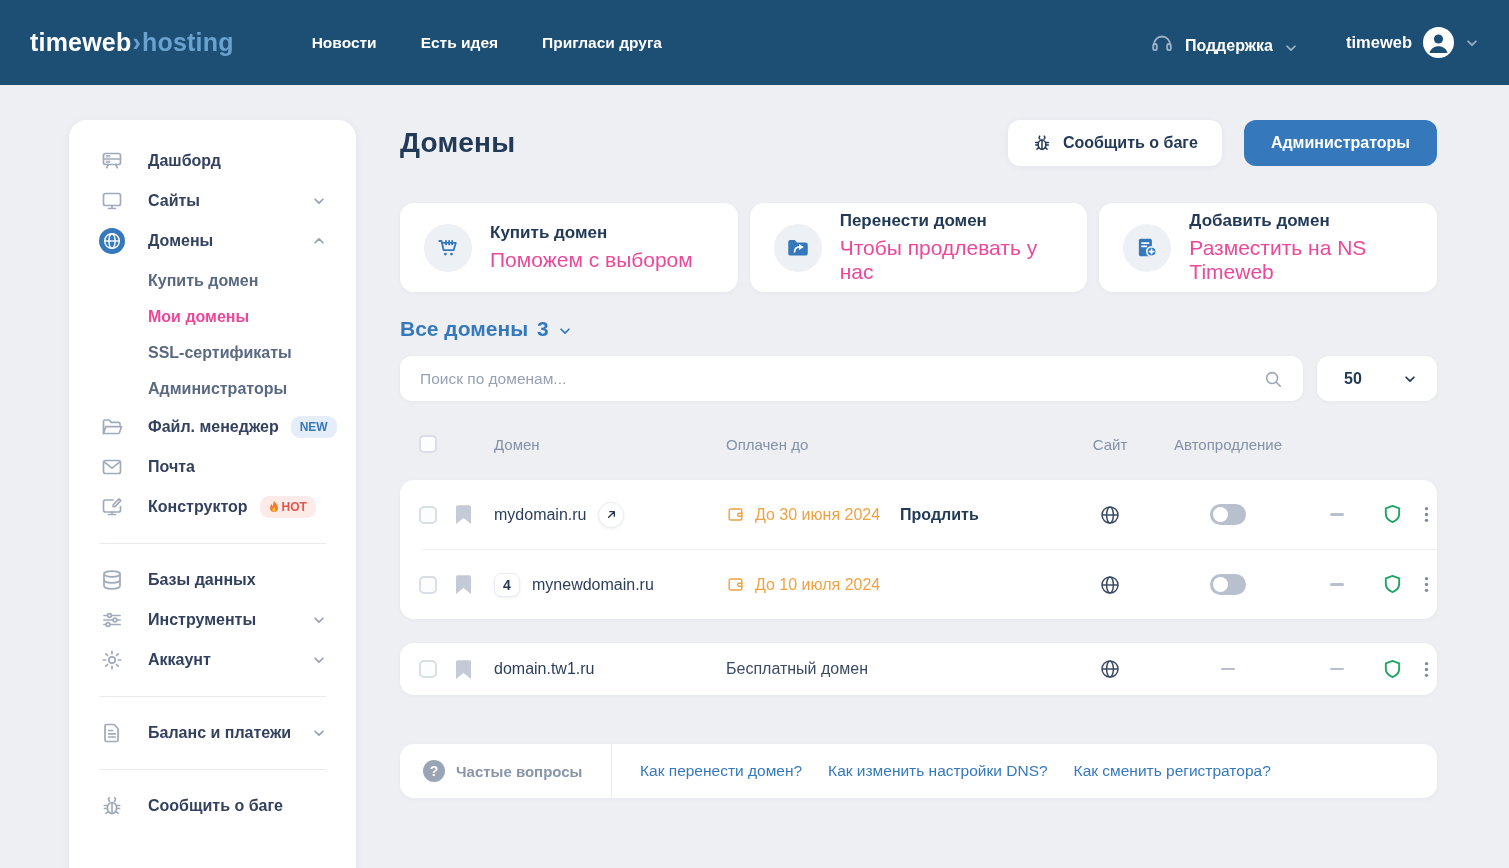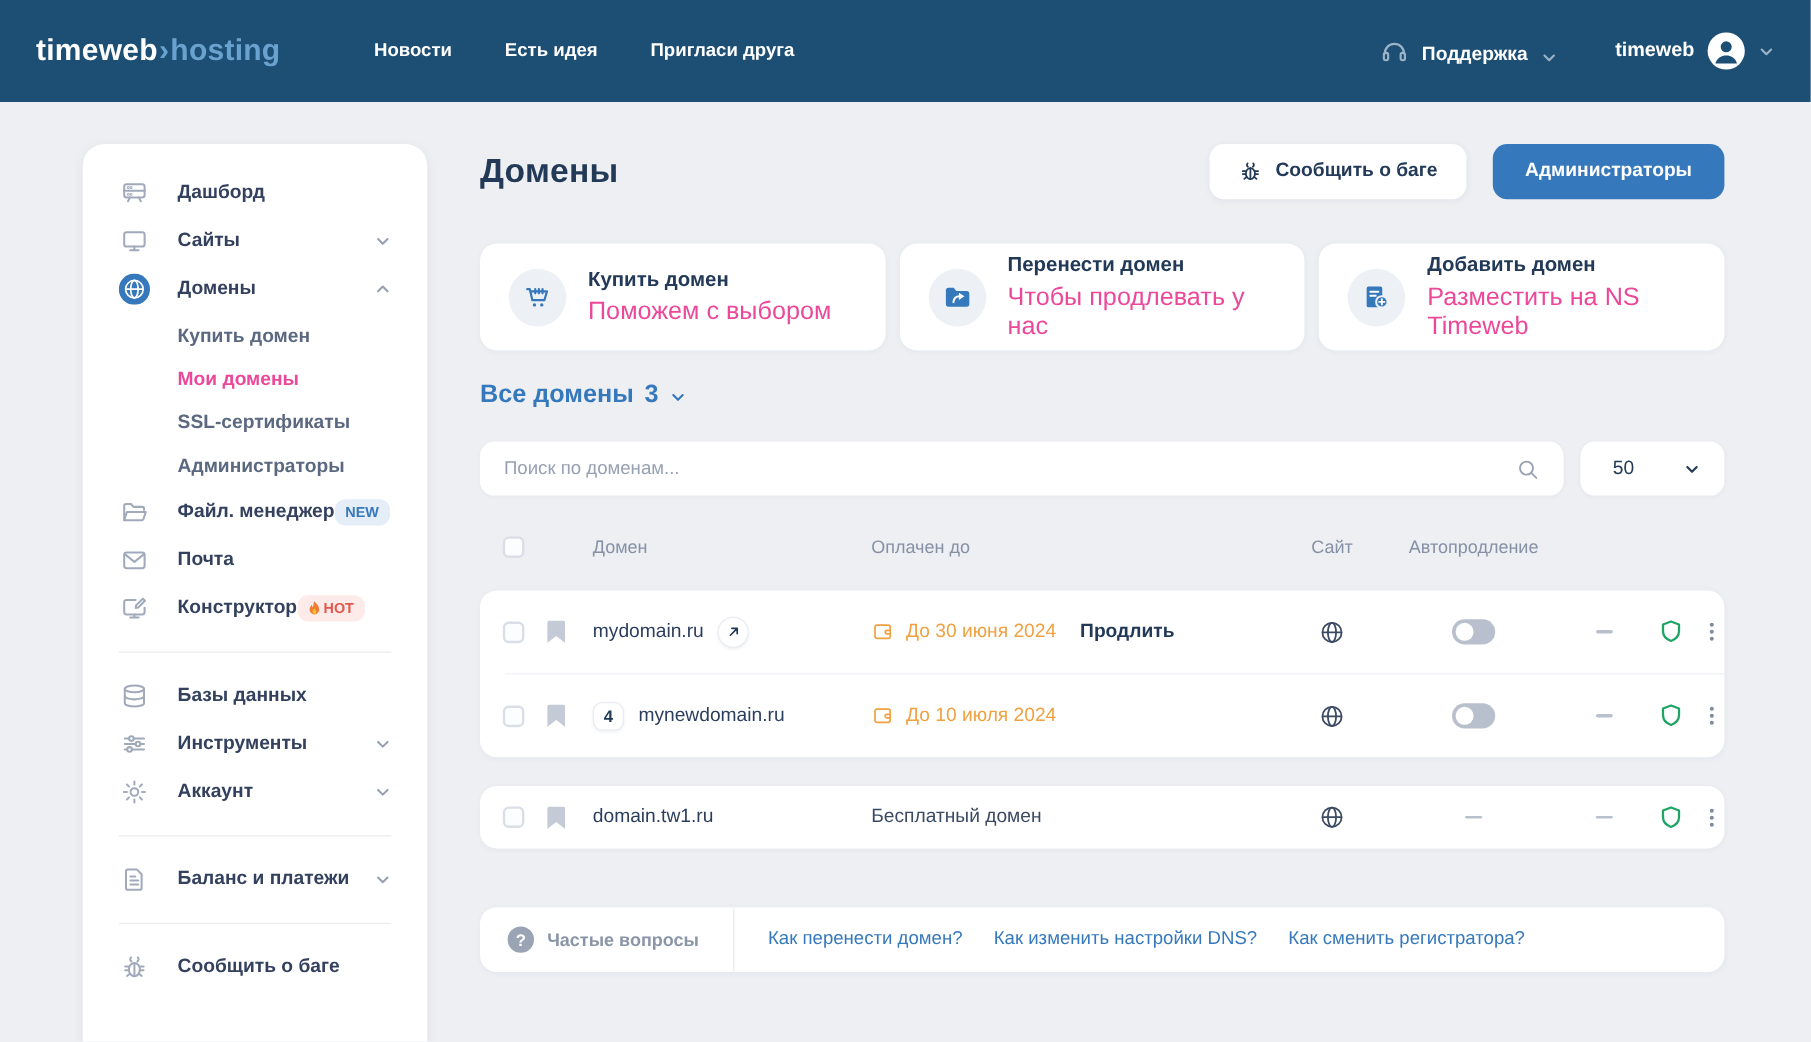--- a/index.html
+++ b/index.html
@@ -31,21 +31,21 @@
   .sidebar{width:287px;background:#fff;border-radius:18px;padding:21px 0 40px;height:840px;
     box-shadow:0 2px 10px rgba(28,46,84,.05)}
   .side-item{height:40px;display:flex;align-items:center;padding:0 30px;cursor:pointer}
   .side-item .ic{width:26px;display:flex;justify-content:center;margin-right:23px;flex:none}
   .side-item .lbl{font-size:16px;font-weight:700;color:#33415e;white-space:nowrap}
   .side-item .chevr{margin-left:auto;color:#97a1b3}
   .sub-list{padding:2px 0 0}
   .sub-item{height:36px;display:flex;align-items:center;padding-left:79px;font-size:16px;font-weight:700;color:#5a6880;cursor:pointer}
   .sub-item.active{color:#ec4899}
   .side-div{height:1px;background:#e9ecf1;margin:16px 30px}
-  .badge{font-size:12px;font-weight:700;padding:4px 9px;border-radius:9px;display:flex;align-items:center;gap:3px}
+  .badge{margin-left:12px;font-size:12px;font-weight:700;padding:4px 9px;border-radius:9px;display:flex;align-items:center;gap:3px}
   .badge-new{background:#e4edf8;color:#3579bc}
   .badge-hot{background:#fcebe8;color:#e4574d}
 
   
   .main{width:1037px;margin-left:44px}
   .page-head{display:flex;align-items:center;height:46px}
   .page-title{font-size:28px;font-weight:700;color:#223a57;letter-spacing:.2px}
   .btn-bug{margin-left:auto;height:46px;background:#fff;border:none;border-radius:12px;display:flex;align-items:center;gap:11px;
     padding:0 24px;font-size:16px;font-weight:700;color:#223a57;cursor:pointer;box-shadow:0 1px 6px rgba(28,46,84,.06);
     font-family:"Liberation Sans",sans-serif}
@@ -55,27 +55,27 @@
   .cards{display:flex;gap:12px;margin-top:37px}
   .acard{flex:1;background:#fff;border-radius:14px;height:89px;display:flex;align-items:center;padding:0 16px 0 24px;
     cursor:pointer;box-shadow:0 1px 5px rgba(28,46,84,.04)}
   .acard .circ{width:48px;height:48px;border-radius:50%;background:#edf0f5;display:flex;align-items:center;justify-content:center;margin-right:18px;flex:none}
   .acard .t{font-size:17px;font-weight:700;color:#223a57;margin-bottom:5px}
   .acard .s{font-size:21px;color:#ec4899}
 
   .filter{margin-top:25px;display:flex;align-items:center;gap:9px;color:#3579bc;font-size:21px;font-weight:700;width:max-content;cursor:pointer}
   .filter .chev{margin-top:3px}
 
-  .search-row{display:flex;gap:14px;margin-top:27px}
+  .search-row{display:flex;gap:14px;margin-top:15px}
   .search-box{flex:1;height:45px;background:#fff;border-radius:12px;display:flex;align-items:center;padding:0 20px;box-shadow:0 1px 4px rgba(28,46,84,.04)}
   .search-box input{flex:1;border:none;outline:none;font-size:15.5px;color:#223a57;font-family:"Liberation Sans",sans-serif;background:transparent}
   .search-box input::placeholder{color:#97a1b3}
   .pagesize{width:120px;height:45px;background:#fff;border-radius:12px;display:flex;align-items:center;padding:0 20px 0 27px;
     cursor:pointer;box-shadow:0 1px 4px rgba(28,46,84,.04)}
-  .pagesize .psval{font-size:16px;font-weight:400;color:#223a57}
+  .pagesize .psval{font-size:16px;font-weight:700;color:#223a57}
   .pagesize .chev{margin-left:auto;color:#223a57}
 
   .tgrid{display:grid;grid-template-columns:56px 38px 232px 344px 80px 156px 62px 48px 1fr;align-items:center}
   .thead{margin-top:21px;height:44px;color:#8691a5;font-size:15px}
   .th-center{text-align:center}
   .cell-center{display:flex;justify-content:center}
 
   .tcard{background:#fff;border-radius:14px;overflow:hidden;box-shadow:0 1px 5px rgba(28,46,84,.04);margin-top:14px}
   .tcard.single{margin-top:24px}
   .trow{height:69px}

